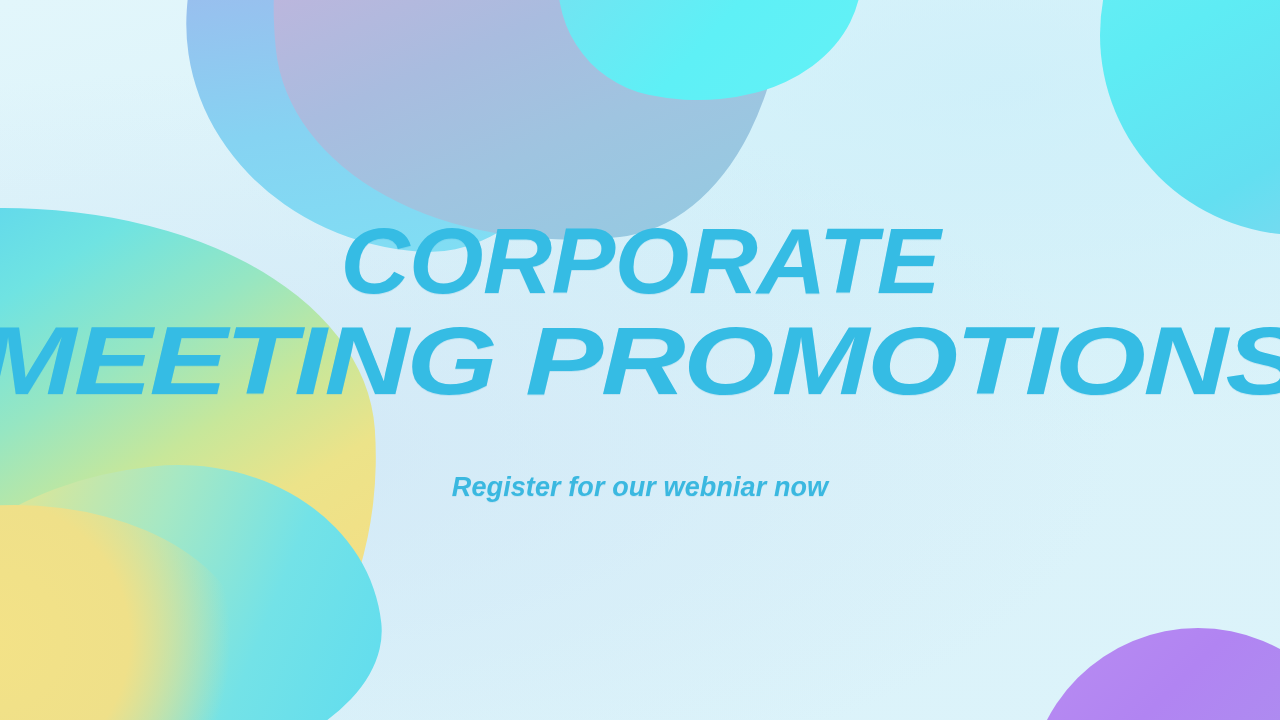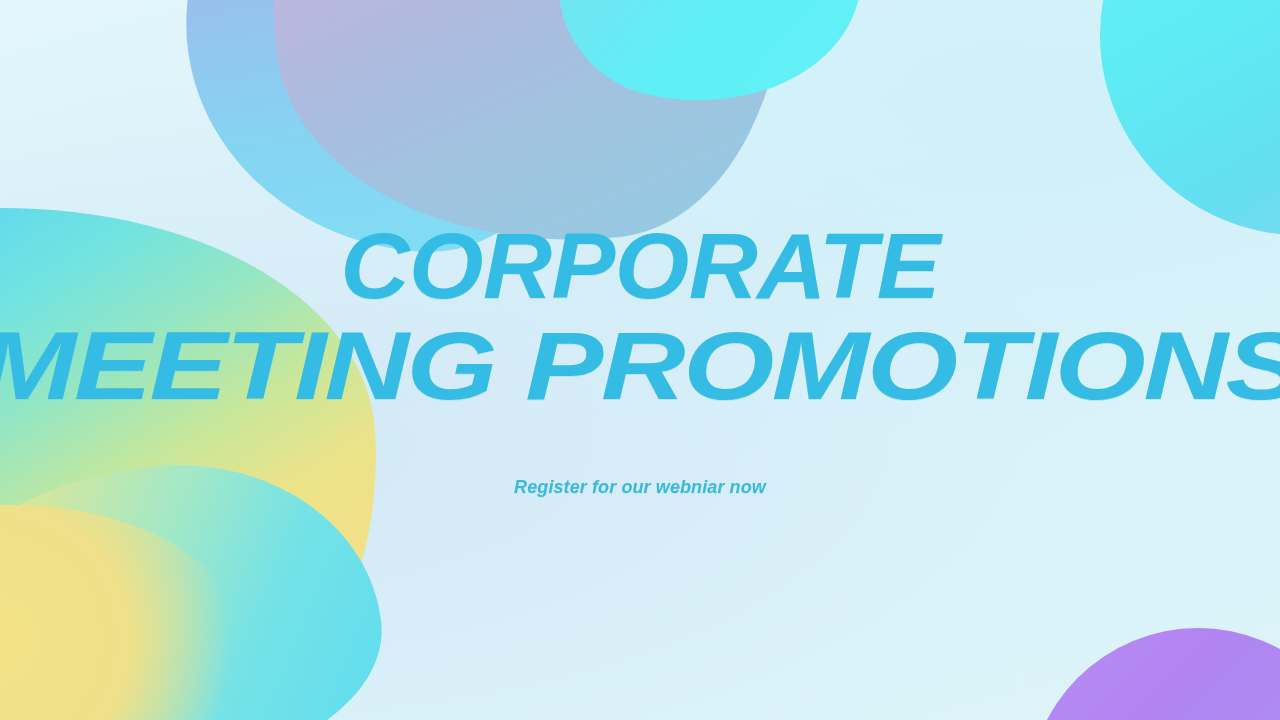--- a/index.html
+++ b/index.html
@@ -200,21 +200,21 @@
   .headline-2 {
     font-size: 96px;
     transform: scaleX(1.22);
     letter-spacing: -2px;
     margin-bottom: 0;
   }
 
   .subtitle {
     margin-top: 65px;
     color: #3ab8e0;
-    font-size: 18px;
+    font-size: 27px;
     font-weight: 700;
     font-style: italic;
     letter-spacing: 0.1px;
     white-space: nowrap;
     text-shadow: 0 1px 0 rgba(80,180,215,0.15);
   }
 </style>
 </head>
 <body>
 

